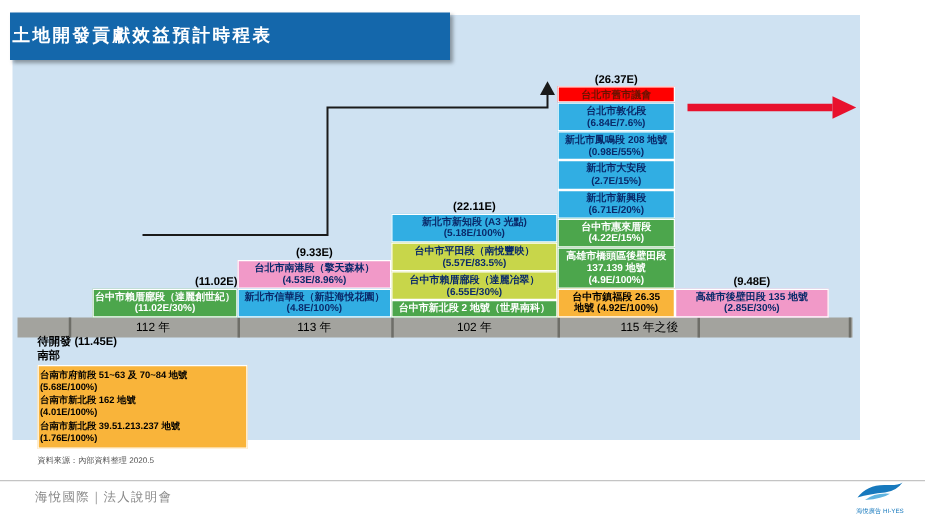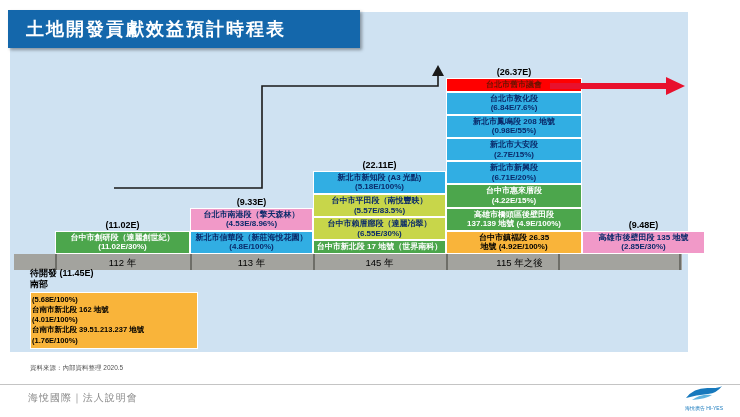--- a/index.html
+++ b/index.html
@@ -15,22 +15,22 @@
   
   .chart {
     position: absolute; left: 10px; top: 12px; width: 678px; height: 340px;
     background: var(--chart_bg, #cfe2f2);
   }
 
   
   .title-banner {
     position: absolute; left: 8px; top: 10px; width: 352px; height: 38px;
     background: var(--title_bg, #1467ab);
-    color: #fff; font-size: 18px; font-weight: bold; letter-spacing: 2px;
-    display: flex; align-items: center; padding-left: 18px;
+    color: #fff; font-size: 14px; font-weight: bold; letter-spacing: 2px;
+    display: flex; align-items: center; padding-left: 2px;
     box-shadow: 2px 2px 3px rgba(0,0,0,.35);
     z-index: 6;
   }
 
   
   .columns { position: absolute; left: 45px; bottom: 98px; display: flex; align-items: flex-end; z-index: 2; }
   .column  { display: flex; flex-direction: column; justify-content: flex-end; }
   .col-total { text-align: center; font-weight: bold; font-size: 9px; color: #000; height: 12px; line-height: 12px; }
   .block {
     border: 1px solid #fff; font-size: 8px; font-weight: bold;
@@ -68,24 +68,24 @@
   .logo-text { font-size: 5px; color: #1779bd; line-height: 6px; white-space: nowrap; }
 </style>
 </head>
 <body>
 
 <div class="stage">
 
   <div class="chart">
 
     <div class="columns">
-        <div class="column" style="width: 135px;">
+        <div class="column" style="width: 135px; align-items: flex-end;">
           <div class="col-total">(11.02E)</div>
           <div class="block green">
-            <div>台中市創研段（達麗創世紀）</div>
+            <div>台中市賴厝廍段（達麗創世紀）</div>
             <div>(11.02E/30%)</div>
           </div>
         </div>
         <div class="column" style="width: 123px;">
           <div class="col-total">(9.33E)</div>
           <div class="block pink">
             <div>台北市南港段（擎天森林）</div>
             <div>(4.53E/8.96%)</div>
           </div>
           <div class="block blue">
@@ -101,24 +101,24 @@
           </div>
           <div class="block lime">
             <div>台中市平田段（南悅豐映）</div>
             <div>(5.57E/83.5%)</div>
           </div>
           <div class="block lime">
             <div>台中市賴厝廍段（達麗冶翠）</div>
             <div>(6.55E/30%)</div>
           </div>
           <div class="block green">
-            <div>台中市新北段 17 地號（世界南科）</div>
-          </div>
-        </div>
-        <div class="column" style="width: 136px;">
+            <div>台中市新北段 2 地號（世界南科）</div>
+          </div>
+        </div>
+        <div class="column" style="width: 94px;">
           <div class="col-total">(26.37E)</div>
           <div class="block red">
             <div>台北市舊市議會</div>
           </div>
           <div class="block blue">
             <div>台北市敦化段</div>
             <div>(6.84E/7.6%)</div>
           </div>
           <div class="block blue">
             <div>新北市鳳鳴段 208 地號</div>
@@ -159,28 +159,29 @@
       <span class="tick" style="left:176px"></span>
       <span class="tick" style="left:299px"></span>
       <span class="tick" style="left:432px"></span>
       <span class="tick" style="left:544px"></span>
       <span class="tick" style="left:665px"></span>
     </div>
 
     <div class="years">
         <div class="year" style="width: 135px;">112 年</div>
         <div class="year" style="width: 123px;">113 年</div>
-        <div class="year" style="width: 133px;">145 年</div>
+        <div class="year" style="width: 133px;">102 年</div>
         <div class="year" style="width: 147px;">115 年之後</div>
       </div>
 
     <div class="pending">
       <div class="pending-title">待開發 (11.45E)</div>
       <div class="pending-region">南部</div>
       <div class="pending-block">
+          <div>台南市府前段 51~63 及 70~84 地號</div>
           <div>(5.68E/100%)</div>
           <div>台南市新北段 162 地號</div>
           <div>(4.01E/100%)</div>
           <div>台南市新北段 39.51.213.237 地號</div>
           <div>(1.76E/100%)</div>
         </div>
     </div>
 
     <svg class="arrows" viewBox="0 0 678 340" xmlns="http://www.w3.org/2000/svg">
       <g stroke="#1a1a1a" stroke-width="1.6" fill="none">

